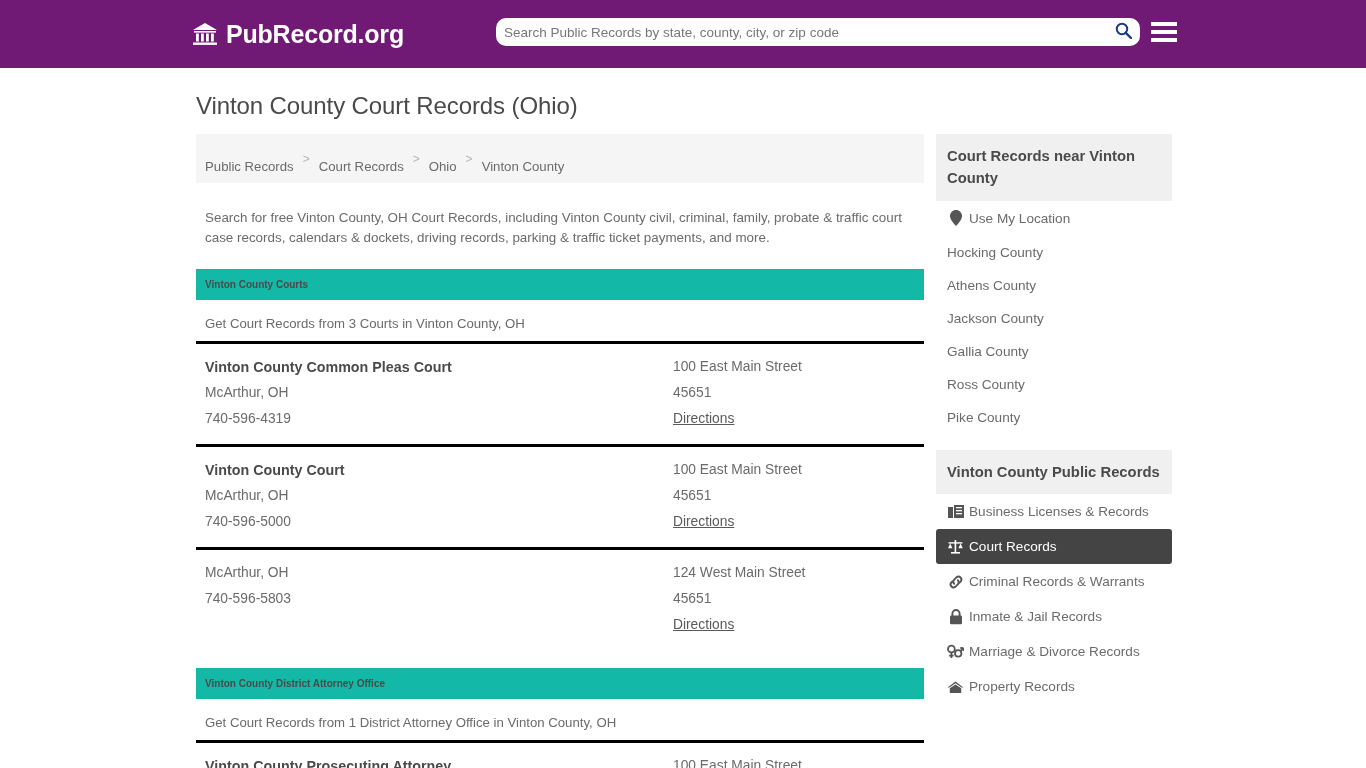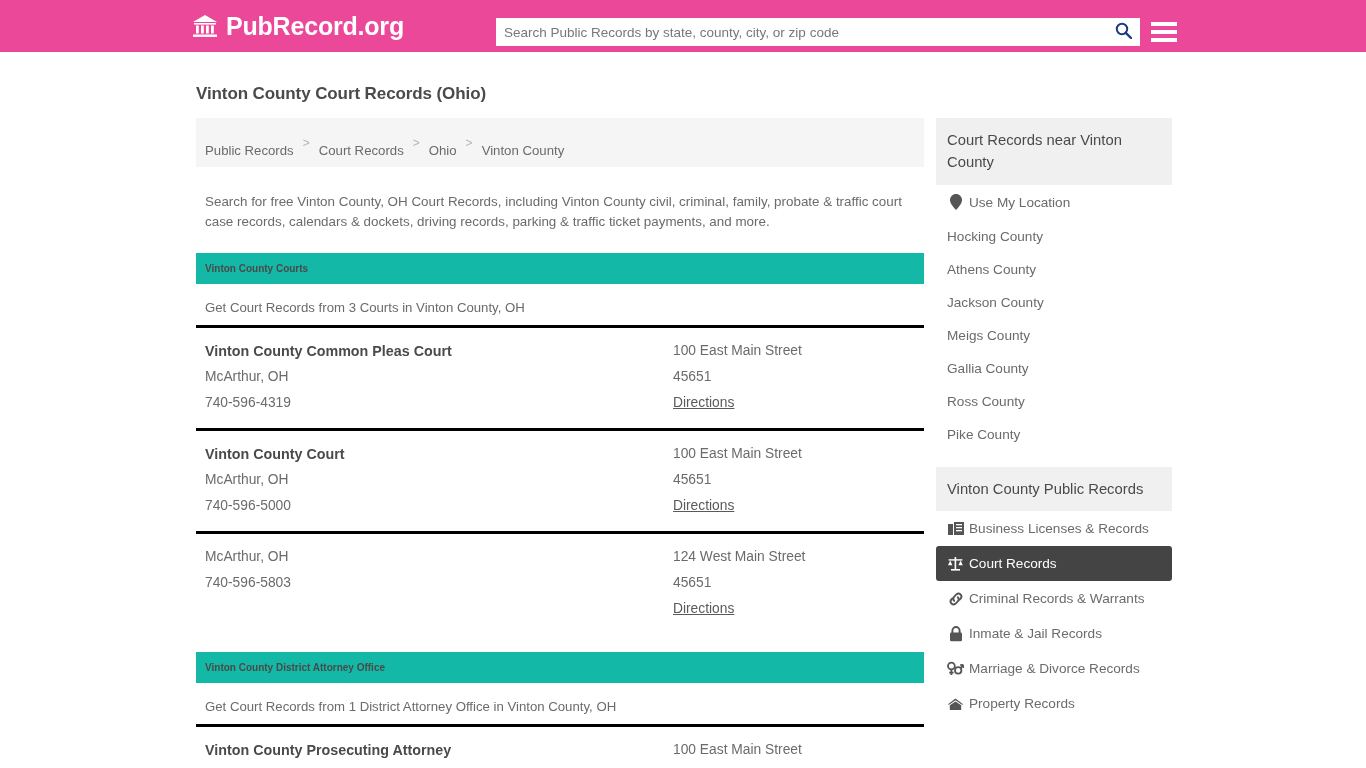--- a/index.html
+++ b/index.html
@@ -6,22 +6,22 @@
   html, body {
     margin: 0; padding: 0;
     width: 1366px; height: 768px;
     overflow: hidden;
     background: #ffffff;
     font-family: "Liberation Sans", sans-serif;
   }
 
   
   .site-header {
-    height: 52px;
-    background: #ec4899;
+    height: 68px;
+    background: #701a75;
     display: flex;
     align-items: center;
     padding: 0 186px 0 192px;
     position: relative;
   }
   .brand {
     display: flex;
     align-items: center;
     gap: 8px;
     text-decoration: none;
@@ -37,20 +37,21 @@
   }
   .search-wrap {
     position: absolute;
     left: 496px;
     top: 18px;
     width: 644px;
     height: 28px;
     background: #ffffff;
     display: flex;
     align-items: center;
+    border-radius: 10px;
   }
   .search-input {
     flex: 1;
     border: none;
     outline: none;
     height: 26px;
     padding: 0 8px;
     font-size: 13.5px;
     color: #555;
     font-family: "Liberation Sans", sans-serif;
@@ -75,24 +76,24 @@
     display: block; height: 4px; width: 26px;
     background: #ffffff;
   }
 
   
   .page {
     padding: 0 186px 0 196px;
     position: relative;
   }
   .page-title {
-    font-size: 17px;
-    font-weight: bold;
+    font-size: 24px;
+    font-weight: normal;
     color: #4a4a4a;
-    margin: 32px 0 14px 0;
+    margin: 24px 0 14px 0;
     letter-spacing: -0.1px;
   }
   .columns { display: flex; gap: 12px; align-items: flex-start; }
   .main-col { width: 728px; flex: 0 0 728px; }
   .side-col { width: 236px; flex: 0 0 236px; }
 
   
   .breadcrumb {
     background: #f5f5f5;
     padding: 9px 9px;
@@ -154,21 +155,21 @@
     text-decoration: underline;
     cursor: pointer;
     display: inline-block;
   }
 
   
   .side-head {
     background: #f0f0f0;
     padding: 11px 11px;
     font-size: 14.8px;
-    font-weight: normal;
+    font-weight: bold;
     color: #4a4a4a;
     line-height: 1.52;
   }
   .side-block { margin-bottom: 16px; }
   .side-item {
     display: flex;
     align-items: center;
     gap: 5px;
     padding: 9px 11px;
     font-size: 13.6px;
@@ -322,23 +323,20 @@
         <div class="side-item">
           <span class="side-label">Hocking County</span>
         </div>
         <div class="side-item">
           <span class="side-label">Athens County</span>
         </div>
         <div class="side-item">
           <span class="side-label">Jackson County</span>
         </div>
         <div class="side-item">
-          <span class="side-label">Meigs County</span>
-        </div>
-        <div class="side-item">
           <span class="side-label">Gallia County</span>
         </div>
         <div class="side-item">
           <span class="side-label">Ross County</span>
         </div>
         <div class="side-item">
           <span class="side-label">Pike County</span>
         </div>
       </div>
 

